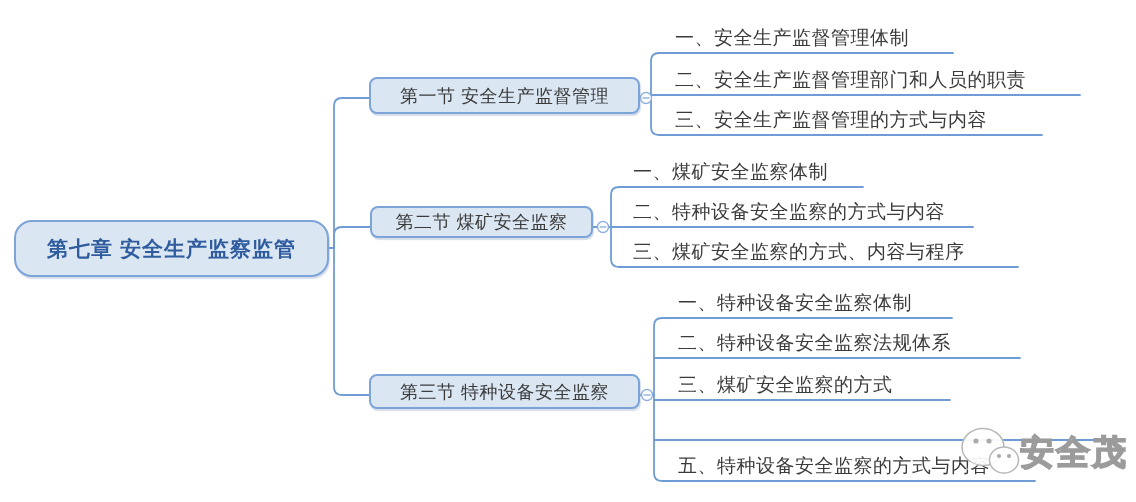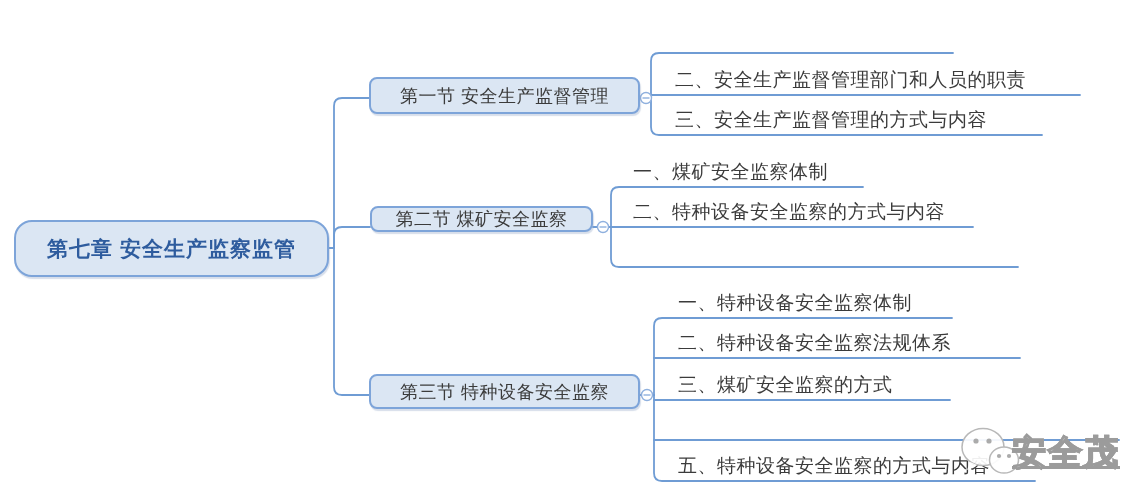--- a/index.html
+++ b/index.html
@@ -41,21 +41,21 @@
     left: 14px; top: 220px; width: 315px; height: 57px;
     font-size: 21px; font-weight: bold; color: var(--root-text);
     letter-spacing: 1px;
   }
   .node-branch {
     font-size: 18px; color: var(--node-text);
     letter-spacing: 0.5px;
     border-radius: 8px;
   }
   .node-b1 { left: 369px; top: 77px;  width: 271px; height: 37px; }
-  .node-b2 { left: 370px; top: 206px; width: 223px; height: 26px; }
+  .node-b2 { left: 370px; top: 206px; width: 223px; height: 32px; }
   .node-b3 { left: 369px; top: 374px; width: 271px; height: 35px; }
   .leaf {
     position: absolute;
     font-size: 19px;
     line-height: 27px;
     color: var(--node-text);
     letter-spacing: 0.5px;
     white-space: nowrap;
   }
   .leaf.c1 { left: 675px; }
@@ -63,29 +63,28 @@
   .leaf.c3 { left: 678px; }
   .watermark {
     position: absolute;
     left: 952px; top: 422px;
     width: 184px; height: 62px;
     pointer-events: none;
   }
   .watermark-logo { position: absolute; left: 0; top: 0; }
   .watermark-text {
     position: absolute;
-    left: 60px; top: 8px;
+    left: 68px; top: 8px;
     font-size: 34px;
     font-weight: bold;
     letter-spacing: 2px;
     color: rgba(255,255,255,0.88);
     -webkit-text-stroke: 1.5px var(--watermark-gray);
     text-shadow: 0 0 1px rgba(150,150,150,0.6);
     white-space: nowrap;
-    text-decoration: underline;
   }
 </style>
 </head>
 <body>
 
 <div class="canvas">
 
   <svg class="edges" viewBox="0 0 1136 502" xmlns="http://www.w3.org/2000/svg">
     <g stroke="#6f9cd4" stroke-width="1.8" fill="none" stroke-linecap="round">
 
@@ -125,25 +124,27 @@
       <line x1="643.5" y1="395" x2="650.5" y2="395" stroke="#8fb0de" stroke-width="1.4"></line>
     </g>
   </svg>
 
   <div class="node node-root">第七章 安全生产监察监管</div>
 
   <div class="node node-branch node-b1">第一节 安全生产监督管理</div>
   <div class="node node-branch node-b2">第二节 煤矿安全监察</div>
   <div class="node node-branch node-b3">第三节 特种设备安全监察</div>
 
+  <div class="leaf c1" style="top:24px">一、安全生产监督管理体制</div>
   <div class="leaf c1" style="top:66px">二、安全生产监督管理部门和人员的职责</div>
   <div class="leaf c1" style="top:106px">三、安全生产监督管理的方式与内容</div>
 
   <div class="leaf c2" style="top:158px">一、煤矿安全监察体制</div>
   <div class="leaf c2" style="top:198px">二、特种设备安全监察的方式与内容</div>
+  <div class="leaf c2" style="top:238px">三、煤矿安全监察的方式、内容与程序</div>
 
   <div class="leaf c3" style="top:289px">一、特种设备安全监察体制</div>
   <div class="leaf c3" style="top:329px">二、特种设备安全监察法规体系</div>
   <div class="leaf c3" style="top:371px">三、煤矿安全监察的方式</div>
   <div class="leaf c3" style="top:452px">五、特种设备安全监察的方式与内容</div>
 
   <div class="watermark">
     <svg class="watermark-logo" width="70" height="62" viewBox="0 0 70 62" xmlns="http://www.w3.org/2000/svg">
       <g stroke="#b8b8b8" stroke-width="1.5">
         <ellipse cx="31" cy="25" rx="21" ry="18.5" fill="rgba(255,255,255,0.92)"></ellipse>

